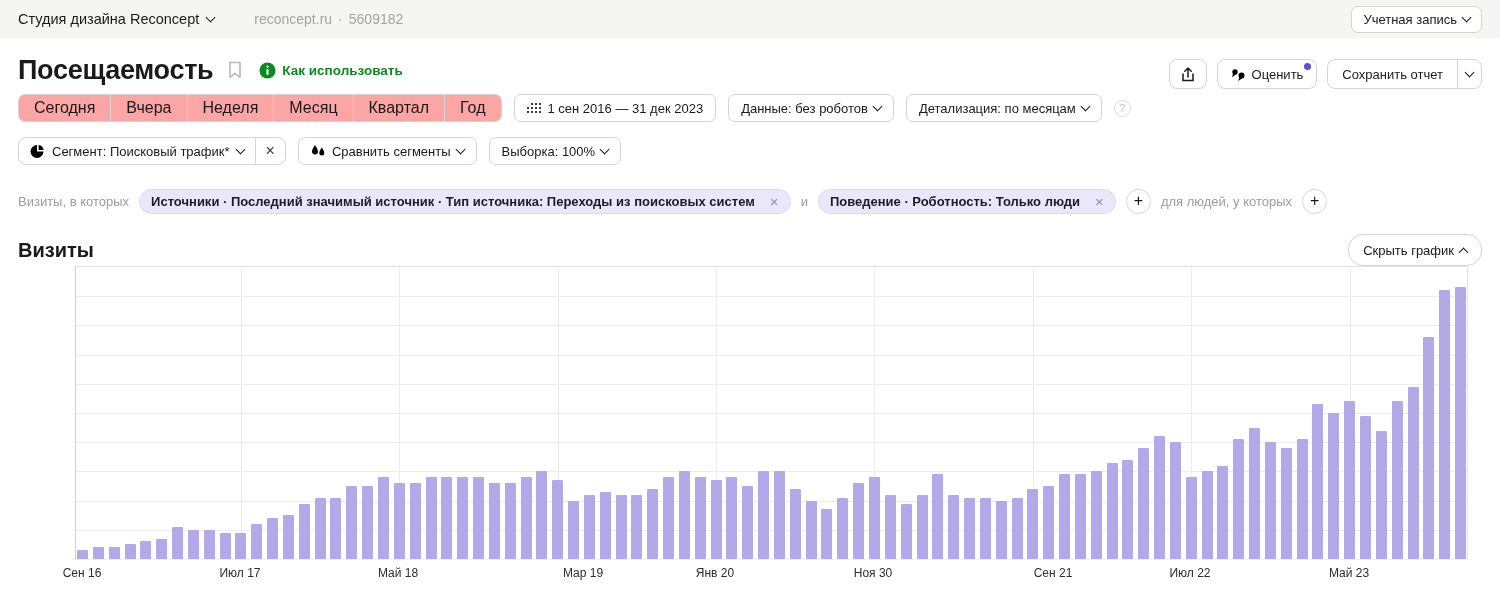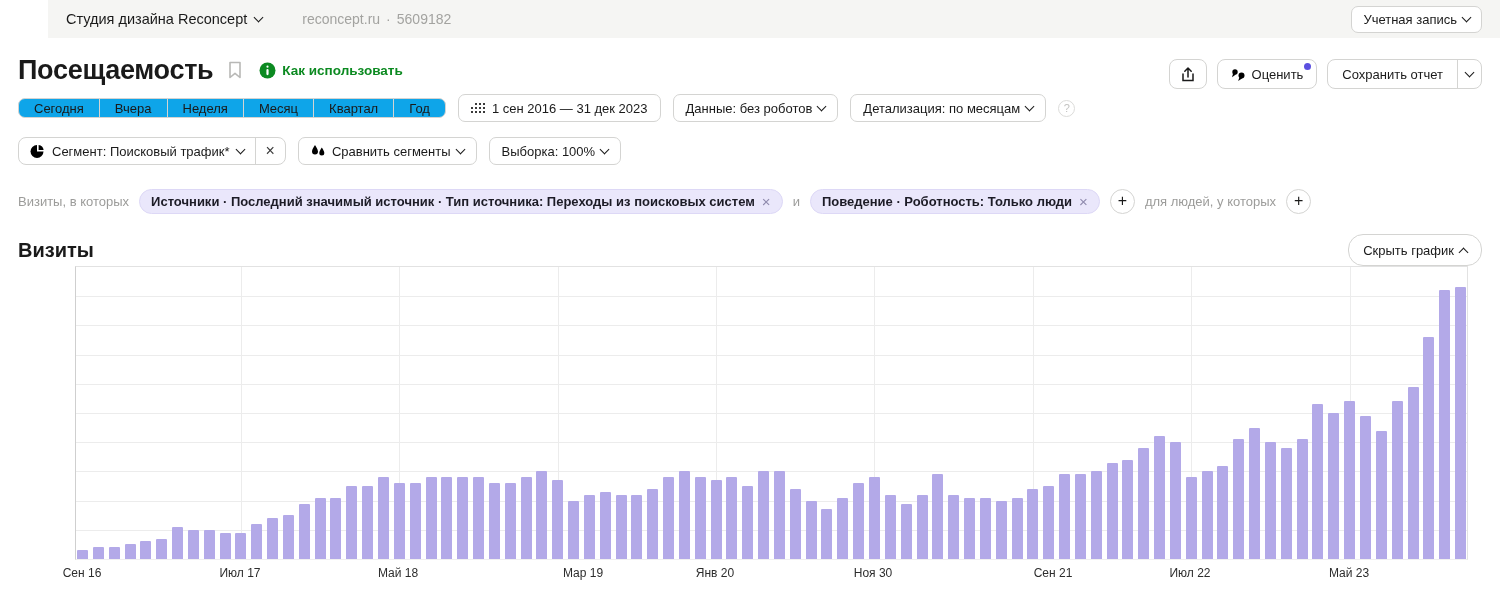--- a/index.html
+++ b/index.html
@@ -1,20 +1,20 @@
 <!DOCTYPE html>
 <html><head>
 <meta charset="utf-8">
 <style>
   * { box-sizing: border-box; margin: 0; padding: 0; }
   html,body { width:1500px; height:612px; overflow:hidden; background:#fff;
     font-family:"Liberation Sans","DejaVu Sans",sans-serif; color:#1a1a1a; }
 
   
-  .topbar { height:38px; background:#f5f5f3; display:flex; align-items:center; padding:0 18px;margin-left:48px; }
+  .topbar { height:38px; background:#f5f5f3; display:flex; align-items:center; padding:0 18px; }
   .counter-name { font-size:14.5px; font-weight:500; display:flex; align-items:center; gap:8px; cursor:pointer; }
   .counter-meta { margin-left:40px; font-size:14px; color:#a3a3a0; display:flex; gap:6px; }
   .topbar-spacer { flex:1; }
   .btn { background:#fff; border:1px solid #d4d4d2; border-radius:7px; font-size:13px;
          display:inline-flex; align-items:center; gap:6px; cursor:pointer; color:#1a1a1a; }
   .account-btn { padding:5px 11px; }
 
   
   .content { padding:0 18px; position:relative; }
   .header-row { margin-top:14px; height:36px; display:flex; align-items:center; }
@@ -33,34 +33,34 @@
 
   
   .chev { width:7px; height:7px; border-right:1.5px solid #1a1a1a; border-bottom:1.5px solid #1a1a1a;
           transform:rotate(45deg); margin-top:-4px; display:inline-block; }
   .chev.up { transform:rotate(-135deg); margin-top:4px; }
 
   
   .row1 { margin-top:6px; display:flex; align-items:center; gap:12px; }
   .row2 { margin-top:15px; display:flex; align-items:center; gap:12px; }
   .seg-group { display:flex; }
-  .seg { height:20px; padding:0 15px; background:#0ea5e9; border:1px solid #d4d4d2; margin-left:-1px;
-         font-size:13px; display:flex; align-items:center; cursor:pointer; }
+  .seg { height:28px; padding:0 15px; background:#fca5a5; border:1px solid #d4d4d2; margin-left:-1px;
+         font-size:16px; display:flex; align-items:center; cursor:pointer; }
   .seg:first-child { border-radius:7px 0 0 7px; margin-left:0; }
   .seg:last-child { border-radius:0 7px 7px 0; }
   .tool-btn { height:28px; padding:0 12px; border-radius:7px; }
   .q-circle { width:17px; height:17px; border-radius:50%; border:1.5px solid #dcdcda; color:#c2c2c0;
               font-size:11px; display:flex; align-items:center; justify-content:center; cursor:pointer; }
   .x-glyph { font-size:16px; color:#3c3c3c; line-height:1; }
 
   
   .row3 { margin-top:24px; display:flex; align-items:center; gap:10px; }
   .gray-label { font-size:13px; color:#9c9c9a; }
   .chip { background:#eae7fb; border:1px solid #ddd8f6; border-radius:14px; padding:4px 11px;
-          font-size:13px; font-weight:600; color:#1c1b26; display:flex; align-items:center; gap:7px; cursor:pointer; }
+          font-size:13px; font-weight:600; color:#1c1b26; display:flex; align-items:center; gap:15px; cursor:pointer; }
   .chip .chip-x { color:#8f8aad; font-weight:400; font-size:15px; line-height:1; cursor:pointer; }
   .plus-circle { width:25px; height:25px; border-radius:50%; border:1px solid #d4d4d2; background:#fff;
                  font-size:16px; font-weight:400; color:#1a1a1a; display:flex; align-items:center;
                  justify-content:center; cursor:pointer; padding-bottom:1px; }
 
   
   .section-row { margin-top:20px; display:flex; align-items:center; }
   h2 { font-size:20px; font-weight:700; }
   .hide-chart { margin-left:auto; height:32px; padding:0 14px; border-radius:15px; }
 

